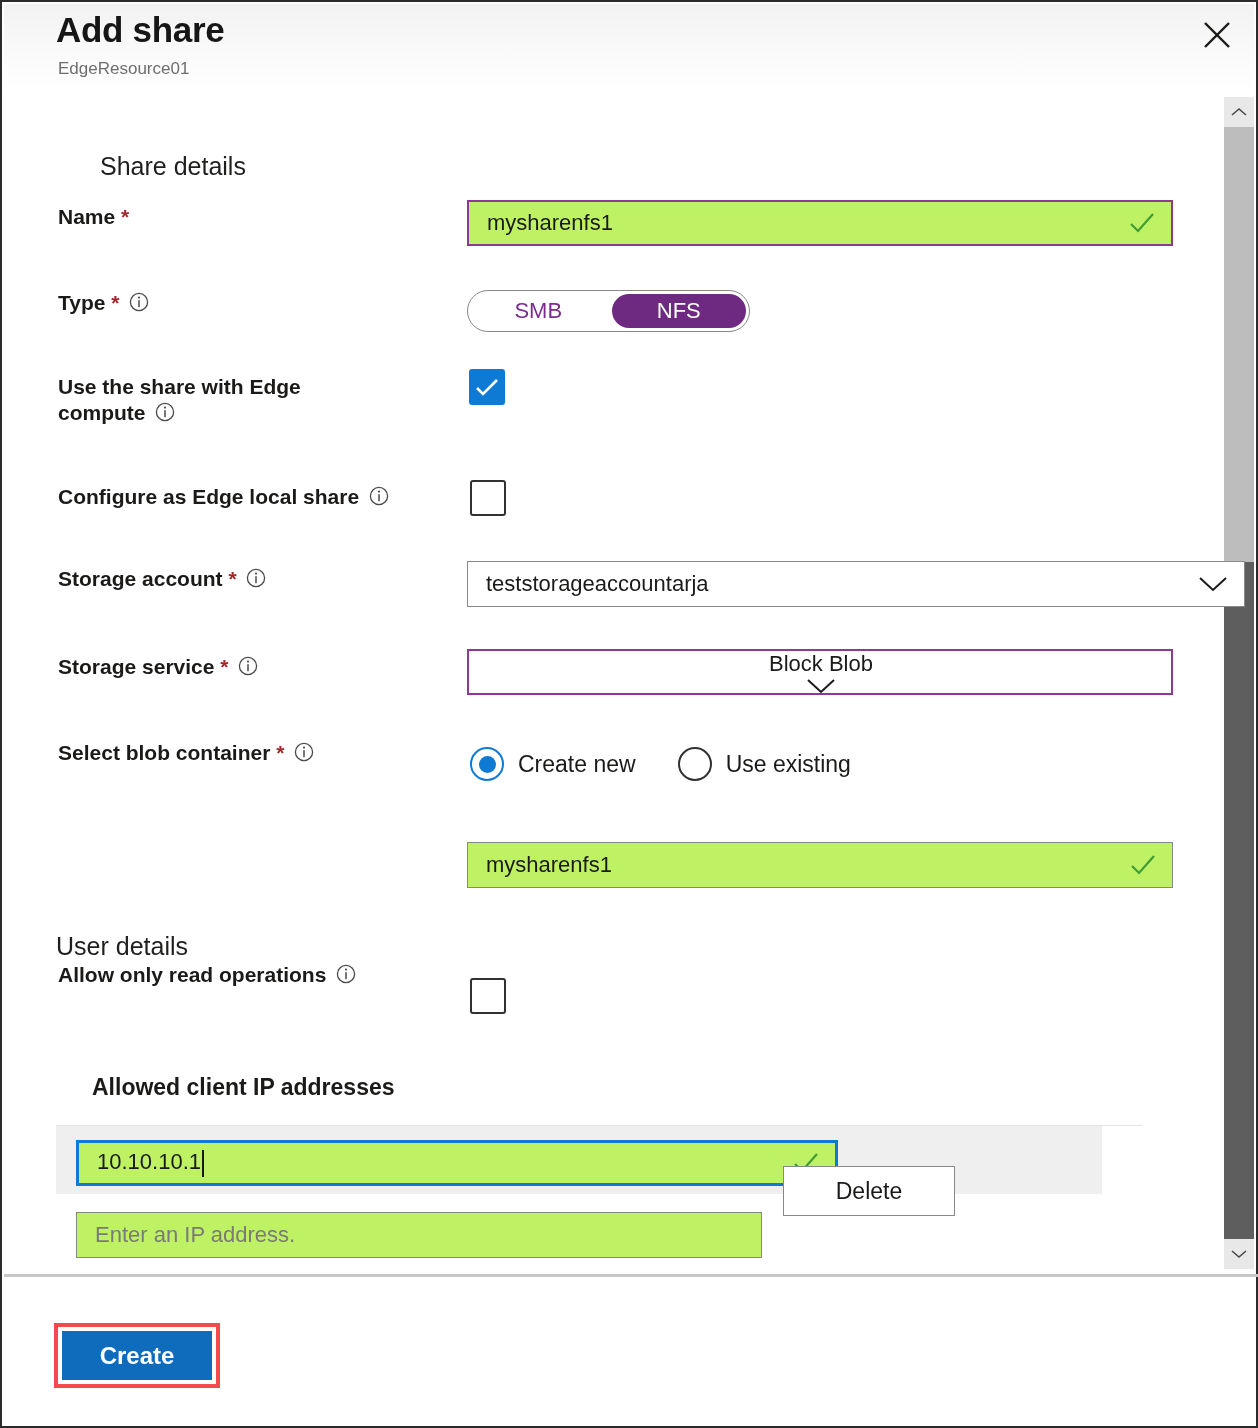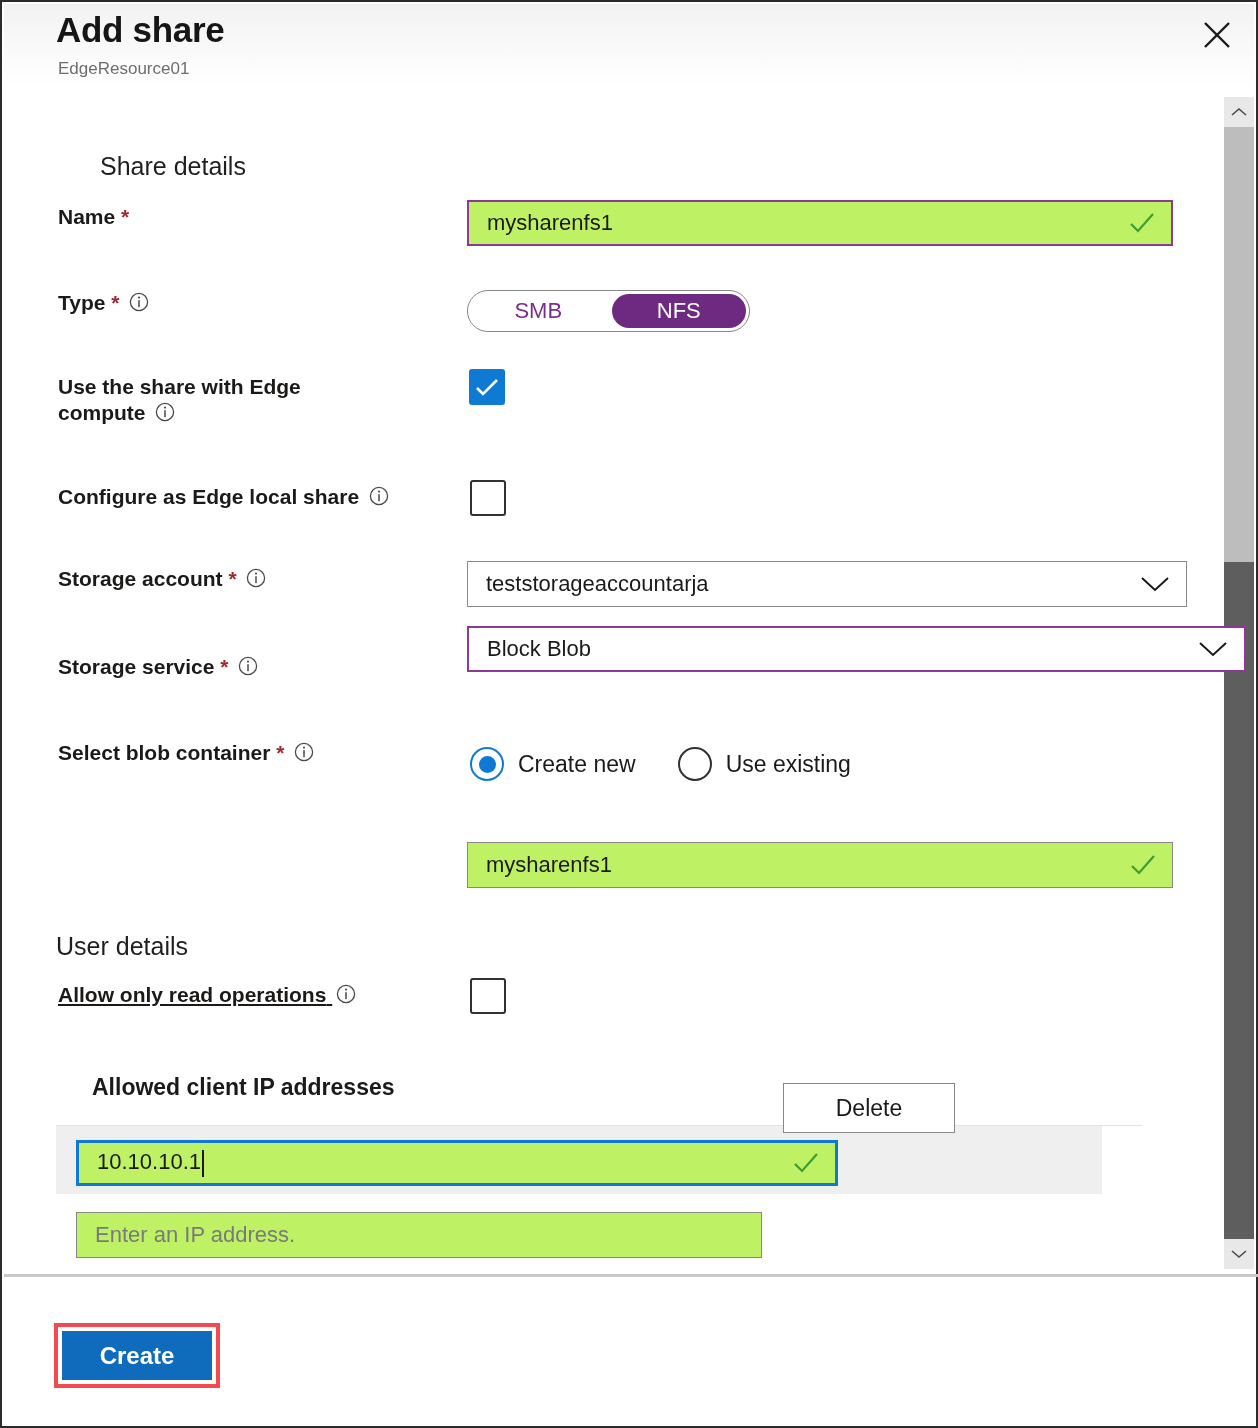--- a/index.html
+++ b/index.html
@@ -191,21 +191,21 @@
   #ip-sep {
     position: absolute; left: 52px; top: 1031px;
     width: 1086px; height: 1px; background: #e3e3e3;
   }
   #ip-row-hl {
     position: absolute; left: 52px; top: 1032px;
     width: 1046px; height: 68px;
     background: #efefef;
   }
   #delete-btn {
-    position: absolute; left: 779px; top: 989px;
+    position: absolute; left: 779px; top: 1072px;
     width: 172px; height: 50px;
     background: #ffffff; border: 1px solid #8a8886;
     font-size: 23px; color: #1b1a19;
     display: flex; align-items: center; justify-content: center;
     cursor: pointer;
     font-family: "Liberation Sans", sans-serif;
   }
 
   
   #footer-sep {
@@ -326,41 +326,41 @@
       <span>Storage account</span>
       <span class="req-star">*</span>
       <span class="info-icon">
         <svg width="20" height="20" viewBox="0 0 20 20">
           <circle cx="10" cy="10" r="8.6" fill="none" stroke="#4a4a4a" stroke-width="1.3"></circle>
           <circle cx="10" cy="5.6" r="1.05" fill="#4a4a4a"></circle>
           <rect x="9.25" y="8.2" width="1.5" height="7" fill="#4a4a4a"></rect>
         </svg>
       </span>
     </div>
-    <div class="ddbox" style="left:463px; top:467px; width:720px;">
+    <div class="ddbox" style="left:463px; top:467px; width:778px;">
       <span class="val">teststorageaccountarja</span>
       <span class="chev">
         <svg width="30" height="18" viewBox="0 0 30 18">
           <polyline points="2,3 15,15 28,3" fill="none" stroke="#1b1a19" stroke-width="2"></polyline>
         </svg>
       </span>
     </div>
 
     <div class="field-label" style="left:54px; top:560px;">
       <span>Storage service</span>
       <span class="req-star">*</span>
       <span class="info-icon">
         <svg width="20" height="20" viewBox="0 0 20 20">
           <circle cx="10" cy="10" r="8.6" fill="none" stroke="#4a4a4a" stroke-width="1.3"></circle>
           <circle cx="10" cy="5.6" r="1.05" fill="#4a4a4a"></circle>
           <rect x="9.25" y="8.2" width="1.5" height="7" fill="#4a4a4a"></rect>
         </svg>
       </span>
     </div>
-    <div class="ddbox accent" style="left:463px; top:532px; width:779px;">
+    <div class="ddbox accent" style="left:463px; top:555px; width:706px;flex-direction:column;">
       <span class="val">Block Blob</span>
       <span class="chev">
         <svg width="30" height="18" viewBox="0 0 30 18">
           <polyline points="2,3 15,15 28,3" fill="none" stroke="#1b1a19" stroke-width="2"></polyline>
         </svg>
       </span>
     </div>
 
     <div class="field-label" style="left:54px; top:646px;">
       <span>Select blob container</span>
@@ -387,21 +387,21 @@
       <span class="val">mysharenfs1</span>
       <span class="ok-check">
         <svg width="26" height="22" viewBox="0 0 26 22">
           <polyline points="2,12 9,19 24,2" fill="none" stroke="#3f9c35" stroke-width="2.2"></polyline>
         </svg>
       </span>
     </div>
 
     <div class="section-head" style="left:52px; top:838px;">User details</div>
 
-    <div class="field-label" style="left:54px; top:888px;text-decoration:underline;">
+    <div class="field-label" style="left:54px; top:868px;">
       <span>Allow only read operations</span>
       <span class="info-icon">
         <svg width="20" height="20" viewBox="0 0 20 20">
           <circle cx="10" cy="10" r="8.6" fill="none" stroke="#4a4a4a" stroke-width="1.3"></circle>
           <circle cx="10" cy="5.6" r="1.05" fill="#4a4a4a"></circle>
           <rect x="9.25" y="8.2" width="1.5" height="7" fill="#4a4a4a"></rect>
         </svg>
       </span>
     </div>
     <div class="cbox" style="left:466px; top:884px;"></div>

